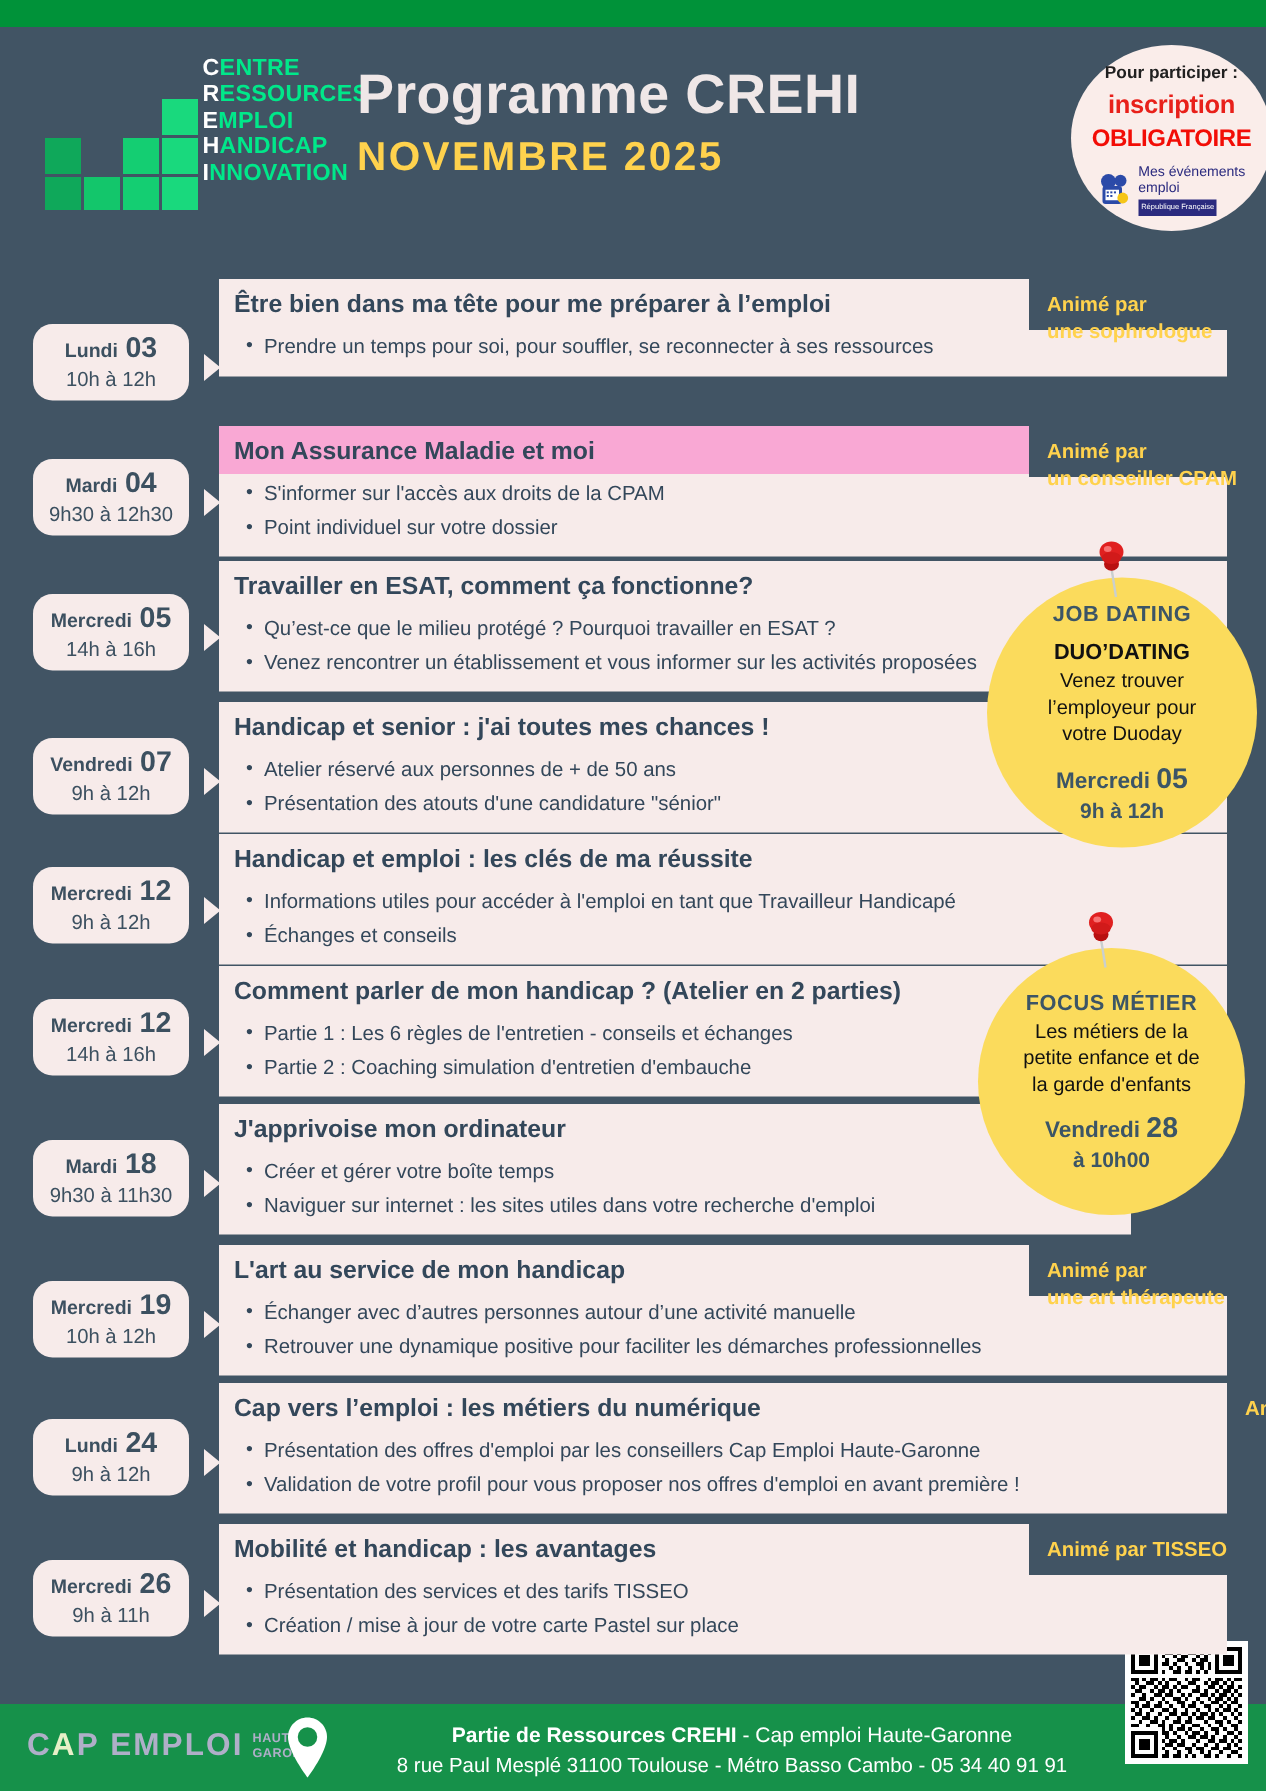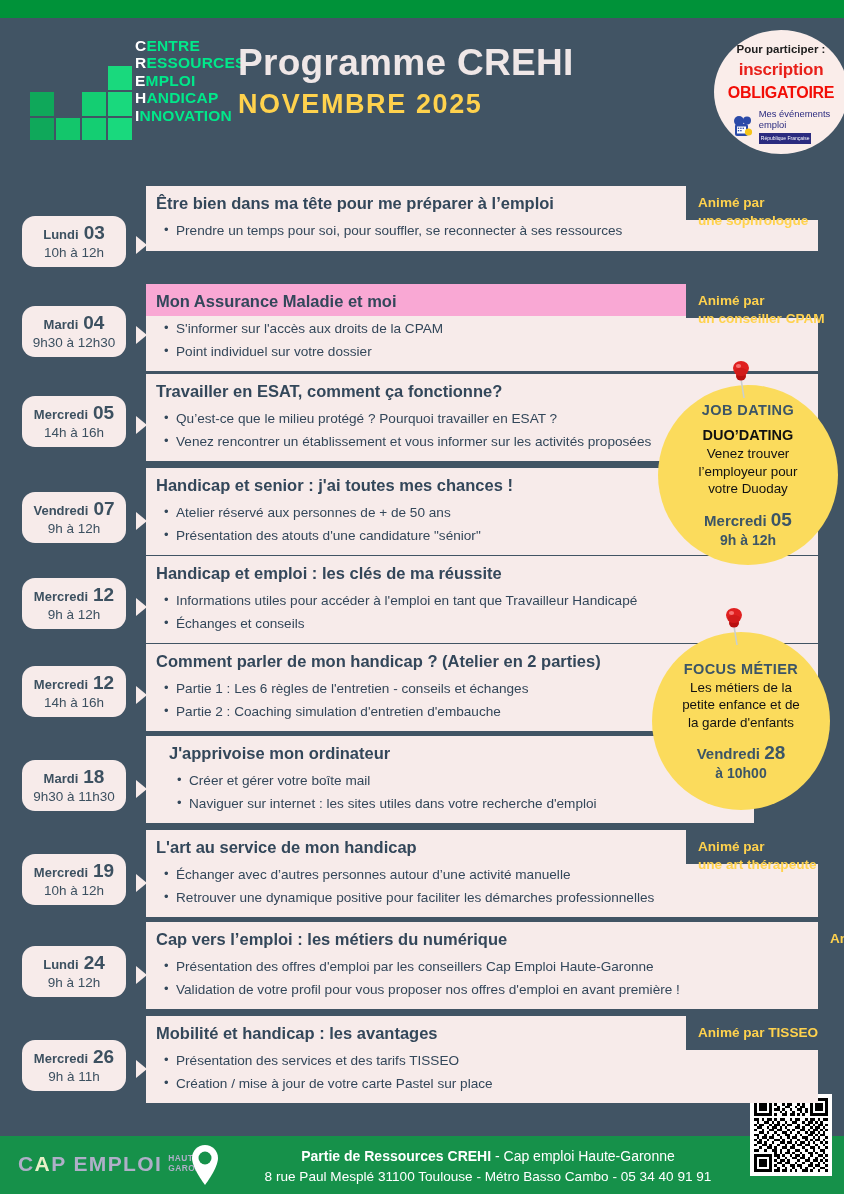--- a/index.html
+++ b/index.html
@@ -254,24 +254,24 @@
           <li>Partie 2 : Coaching simulation d'entretien d'embauche</li>
         </ul>
       </div>
       <div class="daychip" style="top: 488px;">
         <div class="d1"><span class="dw">Mercredi</span><span class="dn">12</span></div>
         <div class="d2">14h à 16h</div>
       </div>
       <div class="chip-arrow" style="left: 136px; top: 508px;"></div>
     </div>
     <div class="row">
-      <div class="card" style="top: 558px; width: 608px; padding-left: 13px;">
+      <div class="card" style="top: 558px; width: 608px;">
         <div class="ctitle">J'apprivoise mon ordinateur</div>
         <ul>
-          <li>Créer et gérer votre boîte mail</li>
+          <li>Créer et gérer votre boîte temps</li>
           <li>Naviguer sur internet : les sites utiles dans votre recherche d'emploi</li>
         </ul>
       </div>
       <div class="daychip" style="top: 582px;">
         <div class="d1"><span class="dw">Mardi</span><span class="dn">18</span></div>
         <div class="d2">9h30 à 11h30</div>
       </div>
       <div class="chip-arrow" style="left: 136px; top: 602px;"></div>
     </div>
     <div class="row">

